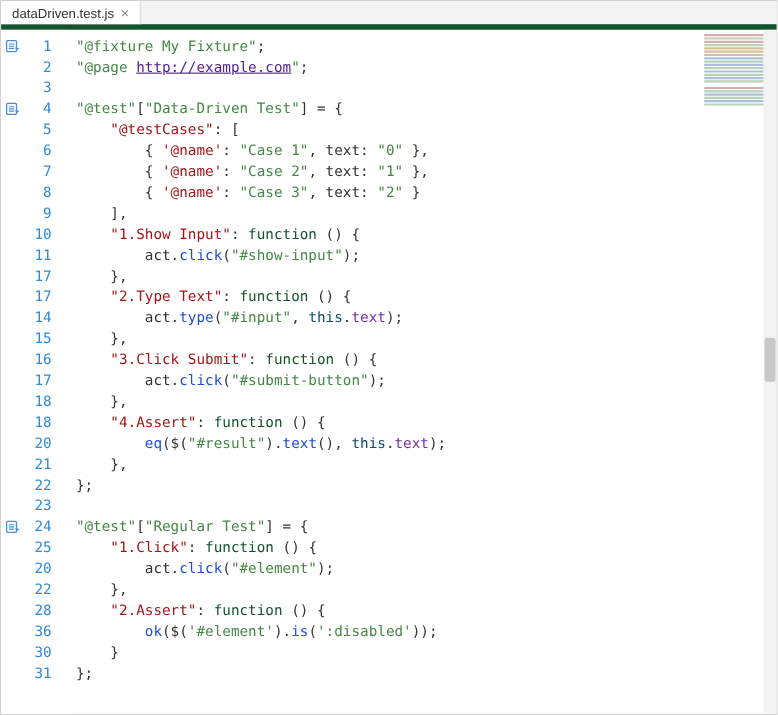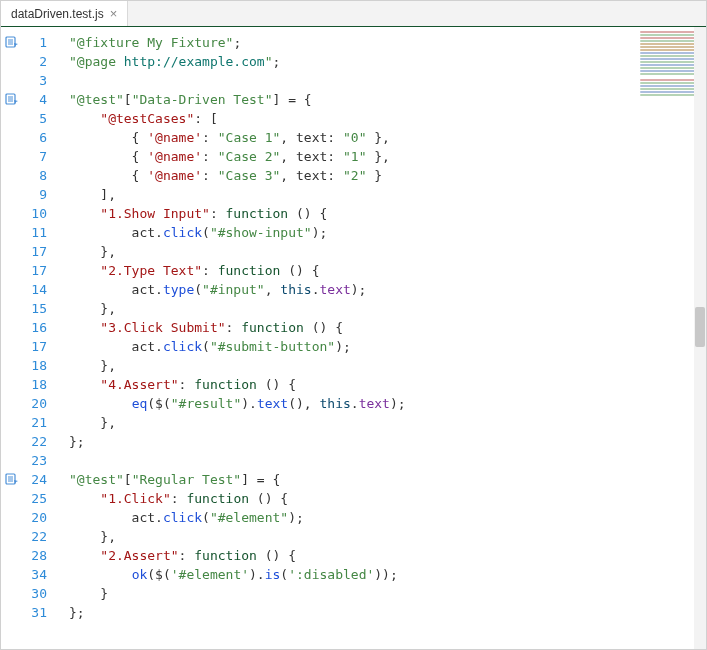--- a/index.html
+++ b/index.html
@@ -1,35 +1,35 @@
 <!DOCTYPE html>
 <html><head>
 <meta charset="utf-8">
 <style>
   * { margin: 0; padding: 0; box-sizing: border-box; }
   html, body { width: 707px; height: 650px; font-family: "Menlo", "Consolas", "DejaVu Sans Mono", monospace; font-size: 13px; background: #ffffff; overflow: hidden; }
   .frame { width: 707px; height: 650px; border: 1px solid #d0d0d0; display: flex; flex-direction: column; background: #fff; }
-  .tabbar { height: 26px; background: #f3f3f3; border-bottom: 1px solid #14532d; display: flex; align-items: stretch; }
+  .tabbar { height: 26px; background: #f3f3f3; border-bottom: 5px solid #14532d; display: flex; align-items: stretch; }
   .tab { display: flex; align-items: center; gap: 6px; padding: 0 10px; background: #ffffff; border-right: 1px solid #d9d9d9; font-family: -apple-system, "Segoe UI", sans-serif; font-size: 12px; color: #333; cursor: pointer; }
   .tab .close { color: #888; font-size: 13px; line-height: 1; cursor: pointer; }
   .editor { flex: 1; display: flex; position: relative; overflow: hidden; }
   .gutter { width: 60px; background: #ffffff; padding-top: 6px; text-align: right; color: #2e8bd8; user-select: none; }
   .gutter .ln { height: 19px; line-height: 19px; padding-right: 14px; position: relative; }
   .gutter .ln .mark { position: absolute; left: 4px; top: 2px; width: 14px; height: 14px; display: flex; align-items: center; justify-content: center; }
   .gutter .ln .mark svg { display: block; }
   .code { flex: 1; padding-top: 6px; padding-left: 8px; white-space: pre; line-height: 19px; color: #333; overflow: hidden; }
   .code .row { height: 19px; }
   .str   { color: #448744; }   
   .key   { color: #a31616; }   
   .kw    { color: #14532d; }   
   .fn    { color: #1d4ed8; }   
   .this  { color: #0c4a6e; }
   .prop  { color: #7a2f9c; }   
   .punc  { color: #333; }
-  .link  { color: #0f766e; }
+  .link  { color: #4c1d95; text-decoration: underline; }
   .minimap { position: absolute; top: 4px; right: 6px; width: 60px; height: 80px; opacity: 0.55; pointer-events: none; display: flex; flex-direction: column; gap: 1px; }
   .minimap div { height: 2px; border-radius: 1px; }
   .mm-r { background: #c46a6a; }
   .mm-g { background: #7bb07b; }
   .mm-b { background: #6a8ac4; }
   .mm-k { background: #b58b4a; }
   .scrolltrack { position: absolute; right: 0; top: 0; bottom: 0; width: 12px; background: #f3f3f3; }
   .scrolltrack .thumb { position: absolute; left: 1px; right: 1px; top: 280px; height: 40px; background: #c8c8c8; border-radius: 2px; }
 </style>
 </head>
@@ -89,21 +89,21 @@
               <line x1="3" y1="5" x2="8" y2="5" stroke="#4a8fd8" stroke-width="1"></line>
               <line x1="3" y1="7" x2="8" y2="7" stroke="#4a8fd8" stroke-width="1"></line>
               <line x1="3" y1="9" x2="8" y2="9" stroke="#4a8fd8" stroke-width="1"></line>
               <path d="M9 8 l4 1 -2 1 -1 2 z" fill="#4a8fd8"></path>
             </svg>
           </span></div>
         <div class="ln">25</div>
         <div class="ln">20</div>
         <div class="ln">22</div>
         <div class="ln">28</div>
-        <div class="ln">34</div>
+        <div class="ln">36</div>
         <div class="ln">30</div>
         <div class="ln">31</div>
       </div>
     <div class="code" id="code"><div class="row"><span class="str">"@fixture My Fixture"</span><span class="punc">;</span></div><div class="row"><span class="str">"@page </span><span class="link">http://example.com</span><span class="str">"</span><span class="punc">;</span></div><div class="row"></div><div class="row"><span class="str">"@test"</span><span class="punc">[</span><span class="str">"Data-Driven Test"</span><span class="punc">] = {</span></div><div class="row"><span class="punc">    </span><span class="key">"@testCases"</span><span class="punc">: [</span></div><div class="row"><span class="punc">        { </span><span class="key">'@name'</span><span class="punc">: </span><span class="str">"Case 1"</span><span class="punc">, text: </span><span class="str">"0"</span><span class="punc"> },</span></div><div class="row"><span class="punc">        { </span><span class="key">'@name'</span><span class="punc">: </span><span class="str">"Case 2"</span><span class="punc">, text: </span><span class="str">"1"</span><span class="punc"> },</span></div><div class="row"><span class="punc">        { </span><span class="key">'@name'</span><span class="punc">: </span><span class="str">"Case 3"</span><span class="punc">, text: </span><span class="str">"2"</span><span class="punc"> }</span></div><div class="row"><span class="punc">    ],</span></div><div class="row"><span class="punc">    </span><span class="key">"1.Show Input"</span><span class="punc">: </span><span class="kw">function</span><span class="punc"> () {</span></div><div class="row"><span class="punc">        act.</span><span class="fn">click</span><span class="punc">(</span><span class="str">"#show-input"</span><span class="punc">);</span></div><div class="row"><span class="punc">    },</span></div><div class="row"><span class="punc">    </span><span class="key">"2.Type Text"</span><span class="punc">: </span><span class="kw">function</span><span class="punc"> () {</span></div><div class="row"><span class="punc">        act.</span><span class="fn">type</span><span class="punc">(</span><span class="str">"#input"</span><span class="punc">, </span><span class="this">this</span><span class="punc">.</span><span class="prop">text</span><span class="punc">);</span></div><div class="row"><span class="punc">    },</span></div><div class="row"><span class="punc">    </span><span class="key">"3.Click Submit"</span><span class="punc">: </span><span class="kw">function</span><span class="punc"> () {</span></div><div class="row"><span class="punc">        act.</span><span class="fn">click</span><span class="punc">(</span><span class="str">"#submit-button"</span><span class="punc">);</span></div><div class="row"><span class="punc">    },</span></div><div class="row"><span class="punc">    </span><span class="key">"4.Assert"</span><span class="punc">: </span><span class="kw">function</span><span class="punc"> () {</span></div><div class="row"><span class="punc">        </span><span class="fn">eq</span><span class="punc">($(</span><span class="str">"#result"</span><span class="punc">).</span><span class="fn">text</span><span class="punc">(), </span><span class="this">this</span><span class="punc">.</span><span class="prop">text</span><span class="punc">);</span></div><div class="row"><span class="punc">    },</span></div><div class="row"><span class="punc">};</span></div><div class="row"></div><div class="row"><span class="str">"@test"</span><span class="punc">[</span><span class="str">"Regular Test"</span><span class="punc">] = {</span></div><div class="row"><span class="punc">    </span><span class="key">"1.Click"</span><span class="punc">: </span><span class="kw">function</span><span class="punc"> () {</span></div><div class="row"><span class="punc">        act.</span><span class="fn">click</span><span class="punc">(</span><span class="str">"#element"</span><span class="punc">);</span></div><div class="row"><span class="punc">    },</span></div><div class="row"><span class="punc">    </span><span class="key">"2.Assert"</span><span class="punc">: </span><span class="kw">function</span><span class="punc"> () {</span></div><div class="row"><span class="punc">        </span><span class="fn">ok</span><span class="punc">($(</span><span class="str">'#element'</span><span class="punc">).</span><span class="fn">is</span><span class="punc">(</span><span class="str">':disabled'</span><span class="punc">));</span></div><div class="row"><span class="punc">    }</span></div><div class="row"><span class="punc">};</span></div></div>
     <div class="minimap" id="minimap">
         <div class="mm-r"></div>
         <div class="mm-g"></div>
         <div class="mm-r"></div>
         <div class="mm-g"></div>
         <div class="mm-k"></div>

